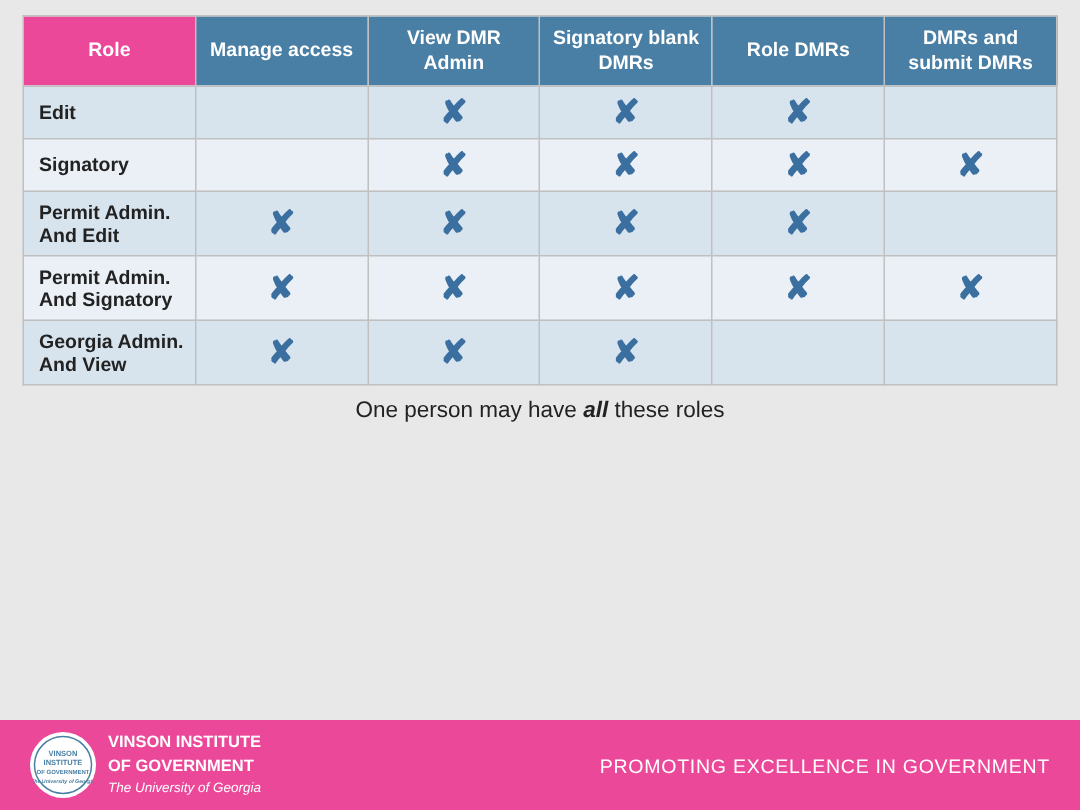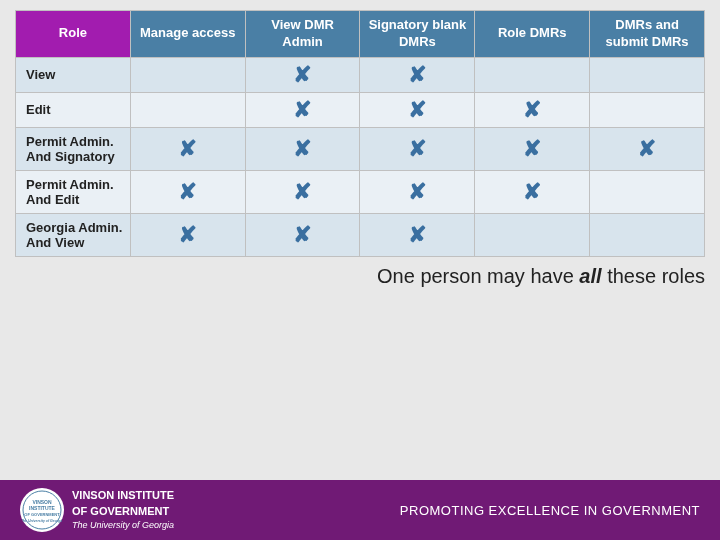--- a/index.html
+++ b/index.html
@@ -36,21 +36,21 @@
     
     thead tr th {
       background-color: #4a7fa5;
       color: #ffffff;
       font-weight: bold;
       line-height: 1.3;
     }
 
     
     thead tr th:first-child {
-      background-color: #a21caf;
+      background-color: #ec4899;
     }
 
     
     tbody tr:nth-child(odd) {
       background-color: #d8e4ed;
     }
     tbody tr:nth-child(even) {
       background-color: #eaf0f5;
     }
 
@@ -65,34 +65,34 @@
     
     .x-mark {
       color: #3a6fa0;
       font-size: 22px;
       font-weight: bold;
       display: inline-block;
       line-height: 1;
     }
 
     .footer-note {
-      text-align: right;
-      font-size: 20px;
+      text-align: center;
+      font-size: 15px;
       padding: 8px 0 6px 0;
       color: #222;
     }
 
     .footer-note em {
       font-style: italic;
       font-weight: bold;
     }
 
     
     .bottom-banner {
-      background-color: #701a75;
+      background-color: #ec4899;
       height: 60px;
       display: flex;
       align-items: center;
       padding: 0 20px;
       justify-content: space-between;
     }
 
     .logo-area {
       display: flex;
       align-items: center;
@@ -144,51 +144,51 @@
       <tr>
         <th>Role</th>
         <th>Manage access</th>
         <th>View DMR Admin</th>
         <th>Signatory blank DMRs</th>
         <th>Role DMRs</th>
         <th>DMRs and submit DMRs</th>
       </tr>
     </thead>
     <tbody id="table-body">
-    <tr>
-          <td>View</td>
-          <td></td>
-          <td><span class="x-mark">✘</span></td>
-          <td><span class="x-mark">✘</span></td>
-          <td></td>
-          <td></td>
-        </tr>
         <tr>
           <td>Edit</td>
           <td></td>
           <td><span class="x-mark">✘</span></td>
           <td><span class="x-mark">✘</span></td>
           <td><span class="x-mark">✘</span></td>
           <td></td>
         </tr>
         <tr>
+          <td>Signatory</td>
+          <td></td>
+          <td><span class="x-mark">✘</span></td>
+          <td><span class="x-mark">✘</span></td>
+          <td><span class="x-mark">✘</span></td>
+          <td><span class="x-mark">✘</span></td>
+        </tr>
+        <tr>
+          <td>Permit Admin. And Edit</td>
+          <td><span class="x-mark">✘</span></td>
+          <td><span class="x-mark">✘</span></td>
+          <td><span class="x-mark">✘</span></td>
+          <td><span class="x-mark">✘</span></td>
+          <td></td>
+        </tr>
+        <tr>
           <td>Permit Admin. And Signatory</td>
           <td><span class="x-mark">✘</span></td>
           <td><span class="x-mark">✘</span></td>
           <td><span class="x-mark">✘</span></td>
           <td><span class="x-mark">✘</span></td>
           <td><span class="x-mark">✘</span></td>
-        </tr>
-        <tr>
-          <td>Permit Admin. And Edit</td>
-          <td><span class="x-mark">✘</span></td>
-          <td><span class="x-mark">✘</span></td>
-          <td><span class="x-mark">✘</span></td>
-          <td><span class="x-mark">✘</span></td>
-          <td></td>
         </tr>
         <tr>
           <td>Georgia Admin. And View</td>
           <td><span class="x-mark">✘</span></td>
           <td><span class="x-mark">✘</span></td>
           <td><span class="x-mark">✘</span></td>
           <td></td>
           <td></td>
         </tr>
       </tbody>

